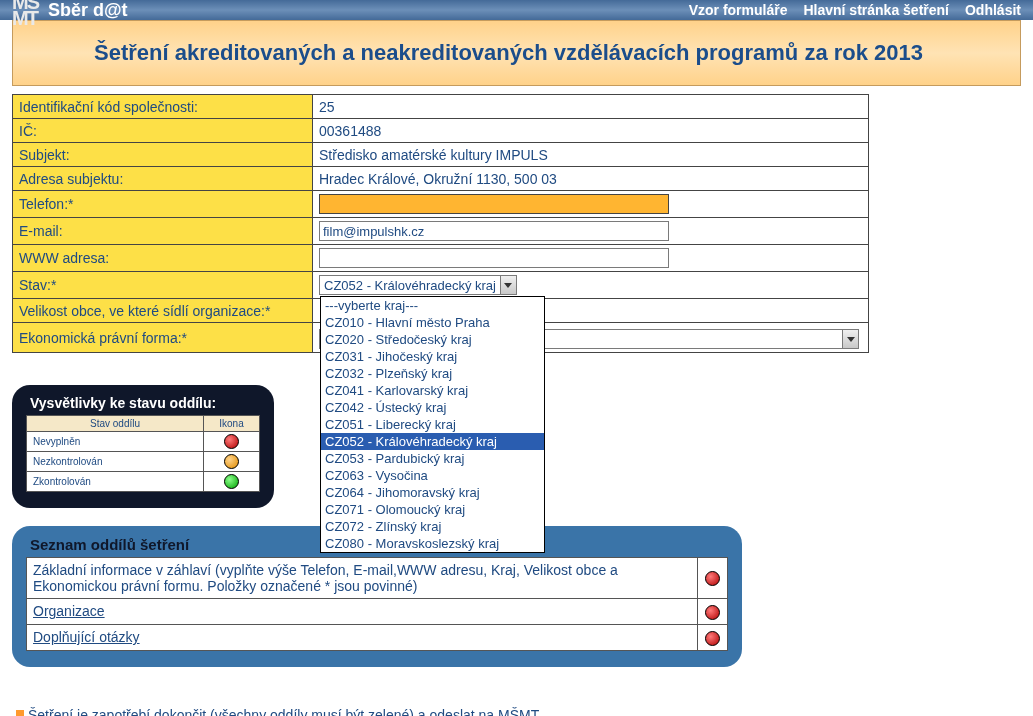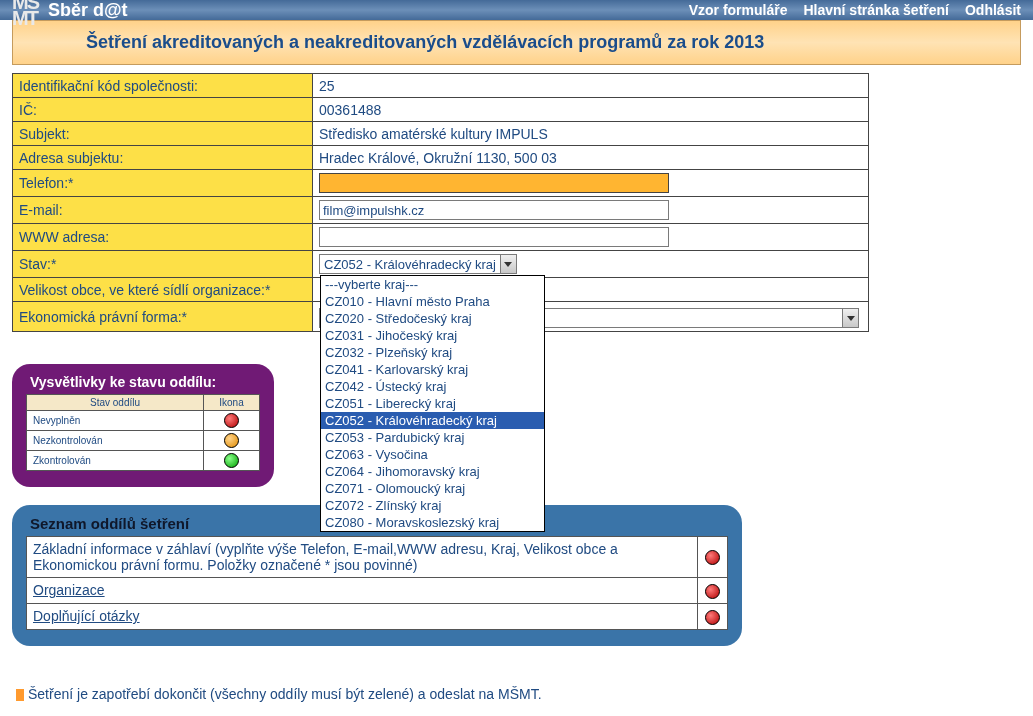--- a/index.html
+++ b/index.html
@@ -46,22 +46,22 @@
     text-decoration: none;
     cursor: pointer;
   }
   .heading-bar {
     background: linear-gradient(#ffd28a, #ffe3b4, #ffd28a);
     border: 1px solid #c59b5d;
     margin: 0 12px 8px 12px;
     padding: 3px 10px;
   }
   .heading-bar h1 {
-    margin: 8px;
-    font-size: 18px;
+    margin: 16px;
+    font-size: 22px;
     font-weight: bold;
     color: #1b4d8b;
     padding-left: 55px;
   }
   .main {
     padding: 0 12px;
   }
   table.info {
     border-collapse: collapse;
     width: 857px;
@@ -148,21 +148,21 @@
     width: 540px;
     justify-content: space-between;
   }
 
   
   .legend-wrap {
     margin-top: 32px;
   }
   .legend-box {
     width: 262px;
-    background: #701a75;
+    background: #0f172a;
     border-radius: 18px;
     padding: 10px 14px 16px 14px;
   }
   .legend-title {
     color: #fff;
     font-weight: bold;
     font-size: 14px;
     margin-bottom: 4px;
     padding-left: 4px;
   }

